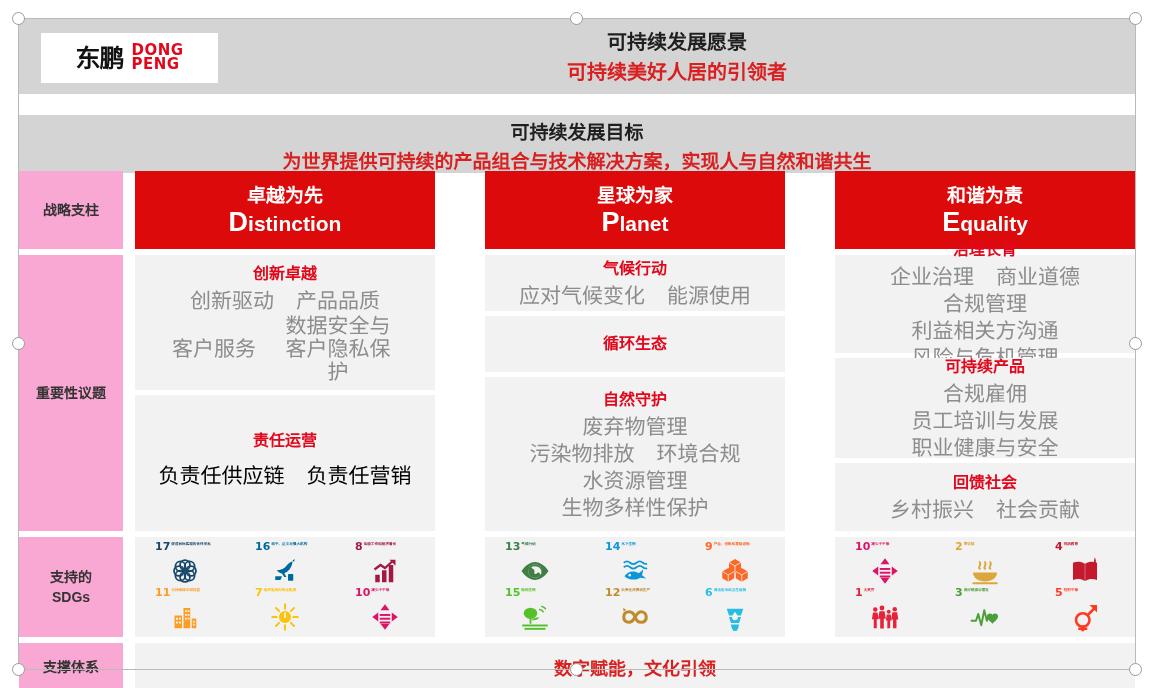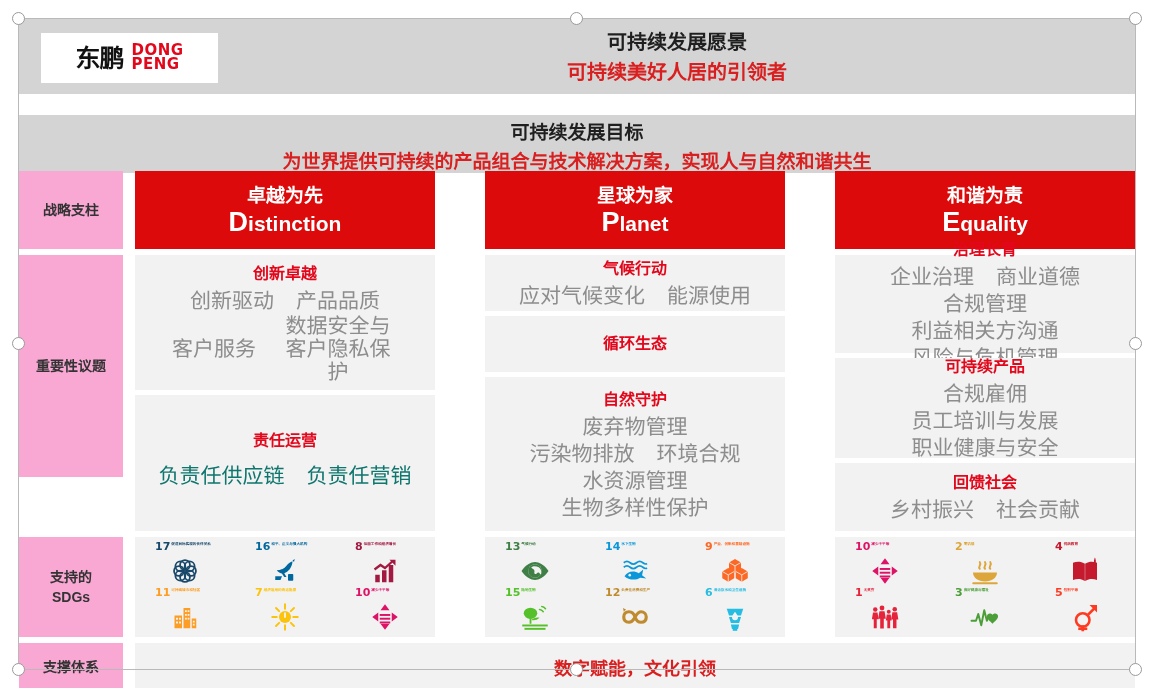--- a/index.html
+++ b/index.html
@@ -64,21 +64,21 @@
   .goal-l2{font-size:19px;line-height:29px;}
 
   
   .rowlabel{
     position:absolute;left:0;background:#f9a8d4;
     display:flex;align-items:center;justify-content:center;text-align:center;
     font-size:14px;font-weight:bold;color:#333333;line-height:20px;
     width:104px;
   }
   #rowlabel-pillars{top:152px;height:78px;}
-  #rowlabel-material{top:236px;height:222px;}
+  #rowlabel-material{top:236px;height:276px;}
   #rowlabel-sdgs{top:518px;height:100px;}
   #rowlabel-support{top:624px;height:48px;}
 
   
   .pillar-head{
     position:absolute;top:152px;height:78px;background:#dc0a0a;
     display:flex;flex-direction:column;align-items:center;justify-content:center;
     color:#ffffff;
   }
   .pillar-cn{font-size:19px;font-weight:bold;line-height:26px;}
@@ -187,21 +187,21 @@
           <span class="it" style="margin:0 11px;">创新驱动</span>
           <span class="it" style="margin:0 11px;">产品品质</span>
         </div>
         <div class="card-items" style="color:#8d8d8d">
           <span class="it" style="margin:0 11px;">客户服务</span>
           <span class="it" style="margin:0 11px;white-space:normal;max-width:120px;display:inline-block;text-align:center;line-height:23px;">数据安全与客户隐私保护</span>
         </div>
       </div>
       <div class="card" style="left: 116px; width: 300px; top: 376px; height: 136px; background: rgb(242, 242, 242);">
         <div class="card-title" style="color:#e2071b">责任运营</div>
-        <div class="card-items" style="color:#0f766e">
+        <div class="card-items" style="color:#000000">
           <span class="it" style="margin:0 11px;">负责任供应链</span>
           <span class="it" style="margin:8px 11px;">负责任营销</span>
         </div>
       </div>
       <div class="sdg-band" style="left: 116px; width: 300px; background: rgb(242, 242, 242);">
         <div class="sdg-grid">
           <div class="sdg">
             <div class="sdg-inner">
               <div class="sdg-head">
                 <span class="sdg-num" style="color:#19486a">17</span>

